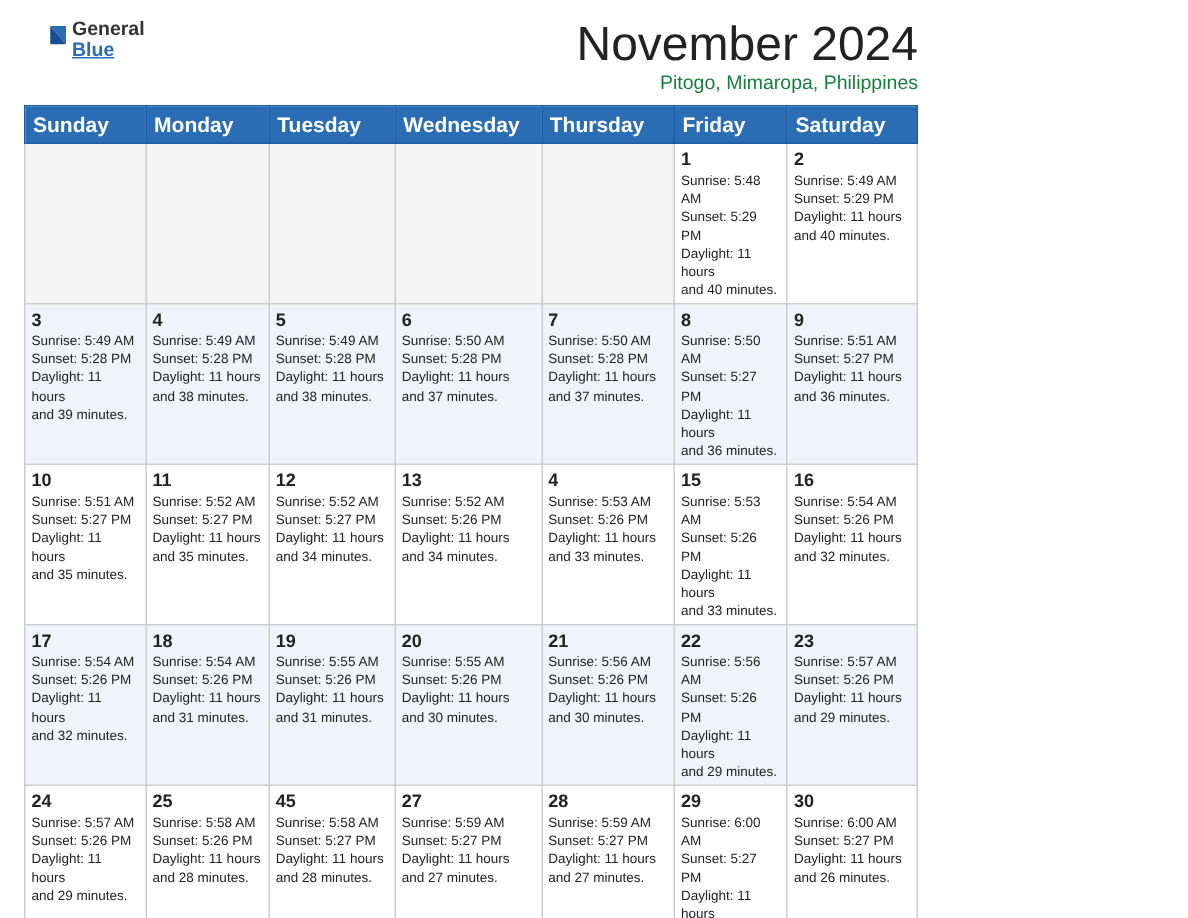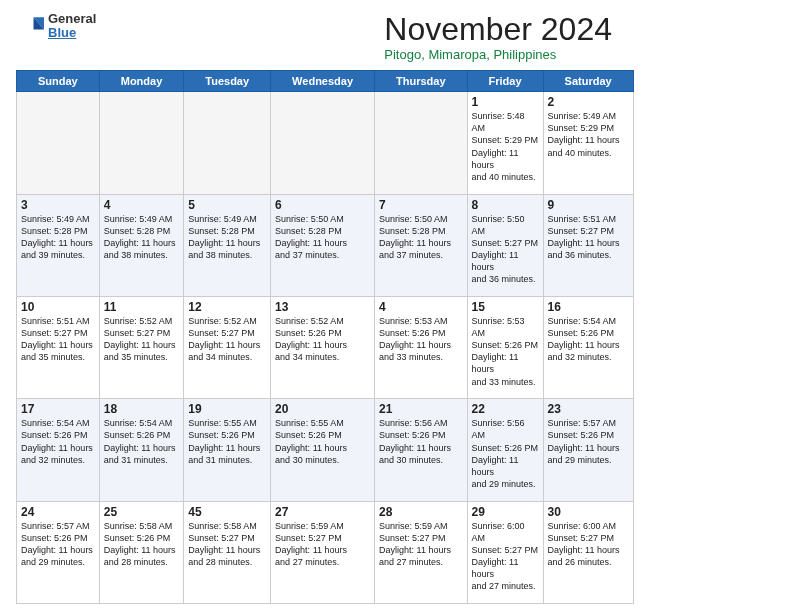--- a/index.html
+++ b/index.html
@@ -42,43 +42,43 @@
       font-size: 13px;
       font-weight: bold;
       color: #2a6db5;
       text-decoration: underline;
     }
     .logo-icon {
       width: 28px;
       height: 28px;
     }
     .title-block {
-      text-align: left;
+      text-align: right;
     }
     .month-title {
       font-size: 32px;
       font-weight: normal;
       color: #222;
       line-height: 1.1;
     }
     .location {
       font-size: 13px;
       color: #15803d;
     }
     .calendar {
       width: 100%;
       border-collapse: collapse;
       flex: 1;
     }
     .calendar th {
       background: #2a6db5;
       color: #fff;
-      font-size: 11px;
-      font-weight: bold;
-      padding: 4px 21px;
+      font-size: 14px;
+      font-weight: bold;
+      padding: 4px 5px;
       text-align: left;
       border: 1px solid #1a5da5;
     }
     .calendar td {
       vertical-align: top;
       border: 1px solid #ccc;
       padding: 3px 4px;
       width: 113px;
       height: 80px;
       font-size: 9.5px;

